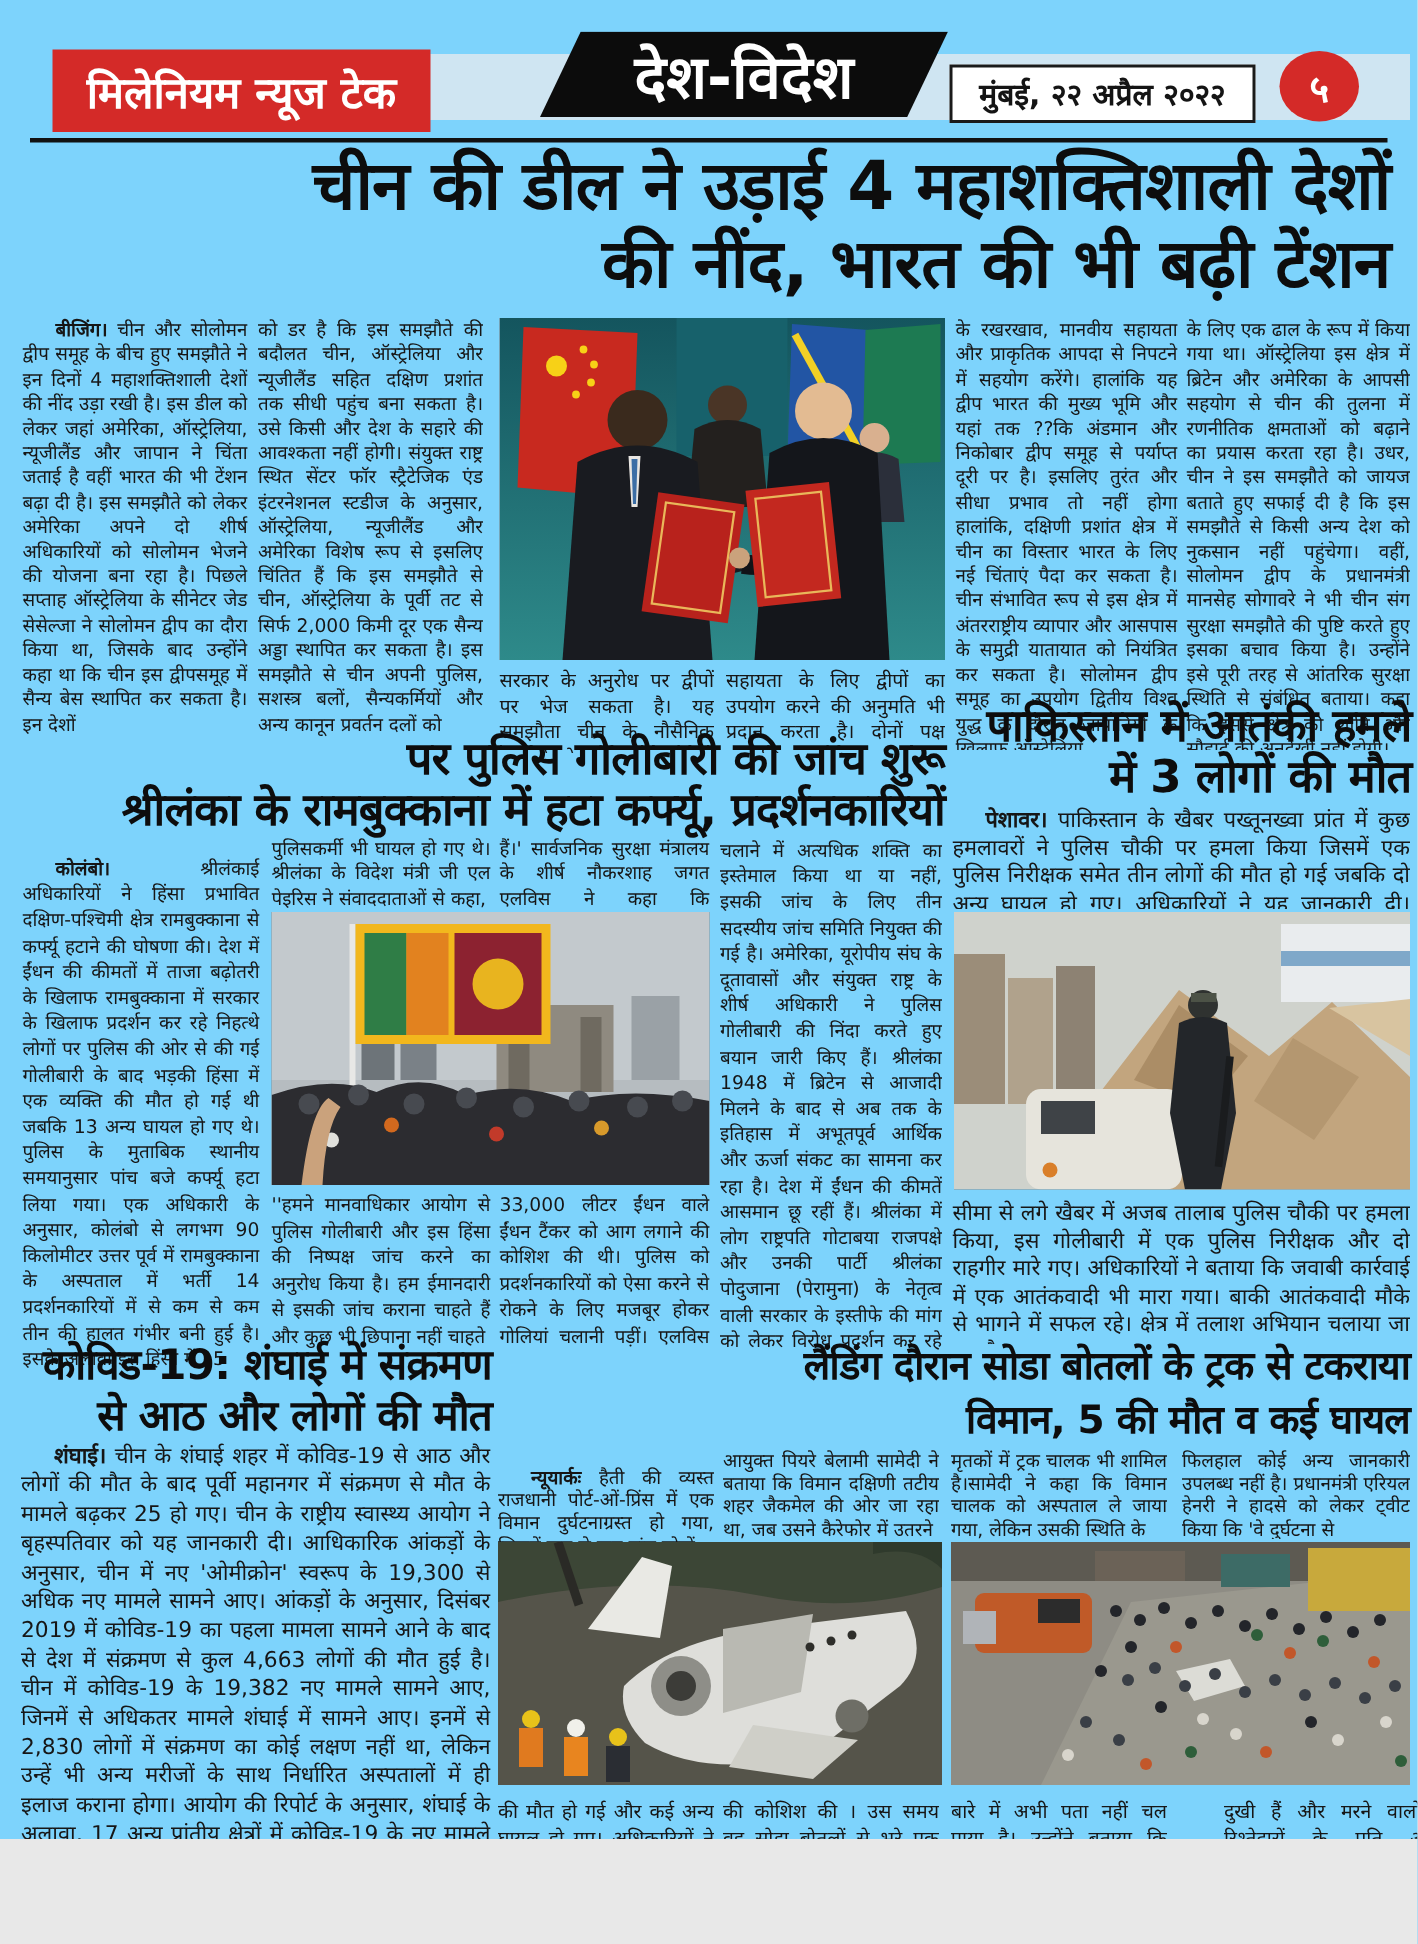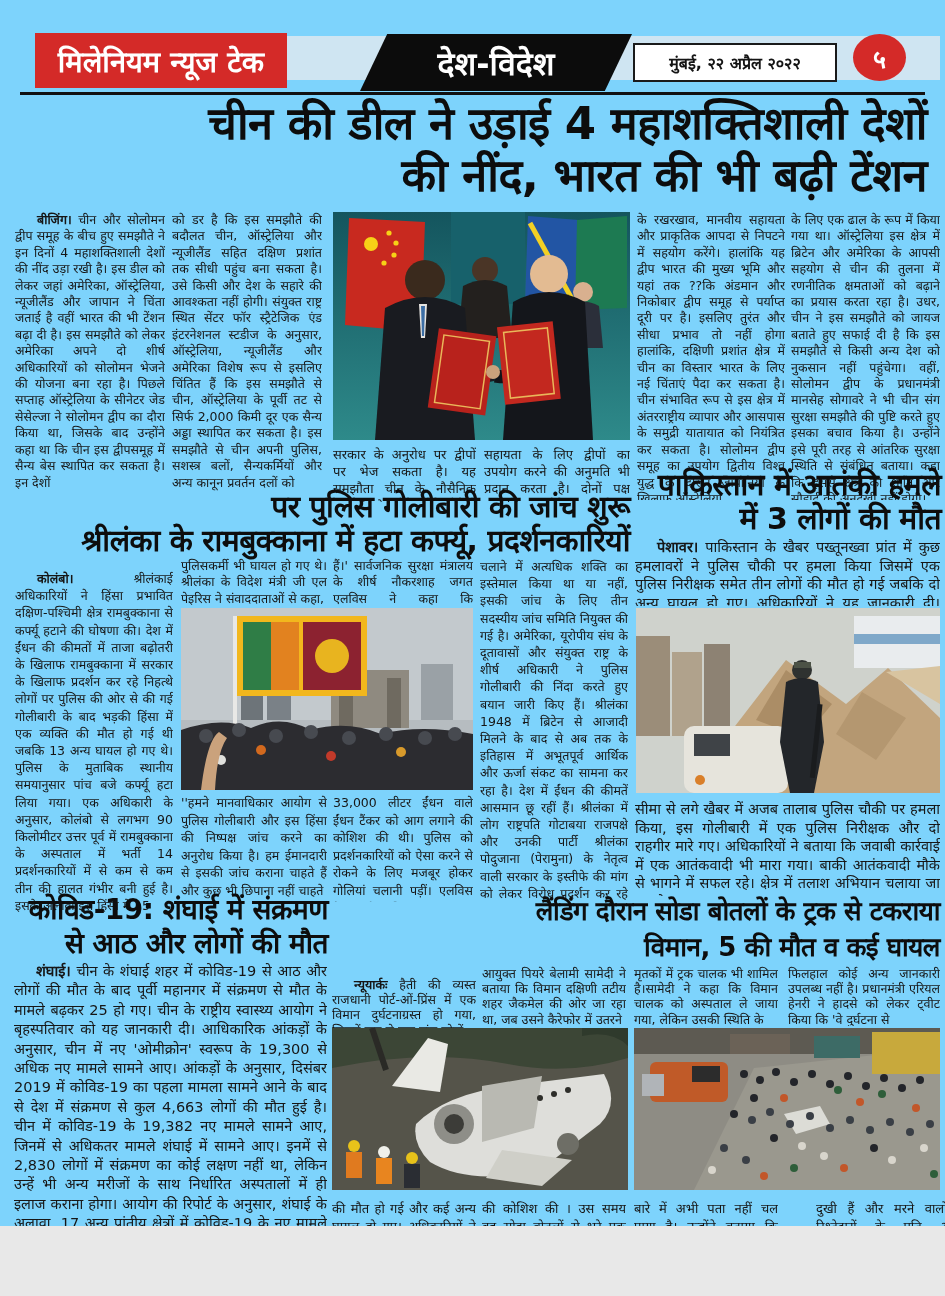--- a/index.html
+++ b/index.html
@@ -3,25 +3,25 @@
 <meta charset="utf-8">
 <style>
   html,body{margin:0;padding:0;background:#e8e8e8;}
   .page{position:relative;width:945px;height:1226px;background:#7dd3fc;margin:0 auto;
         font-family:"DejaVu Sans","Liberation Sans",sans-serif;color:#141414;overflow:hidden;}
   .abs{position:absolute;}
   
   .band{left:283px;top:36px;width:657px;height:44px;background:#cfe5f2;}
   .brand{left:35px;top:33px;width:252px;height:55px;background:#d42a28;color:#fff;
          display:flex;align-items:center;justify-content:center;font-size:29px;font-weight:800;}
-  .sectionbox{left:360px;top:34px;width:272px;height:57px;background:#0c0c0c;color:#fff;
-         display:flex;align-items:center;justify-content:center;font-size:32px;font-weight:800;
+  .sectionbox{left:360px;top:21px;width:272px;height:57px;background:#0c0c0c;color:#fff;
+         display:flex;align-items:center;justify-content:center;font-size:40px;font-weight:800;
          clip-path:polygon(10% 0,100% 0,90% 100%,0 100%);text-align:right;}
   .datebox{left:633px;top:43px;width:200px;height:35px;background:#fff;border:2px solid #1a1a1a;
-         display:flex;align-items:center;justify-content:center;font-size:16px;font-weight:700;}
+         display:flex;align-items:center;justify-content:center;font-size:20px;font-weight:700;}
   .pageno{left:853px;top:34px;width:53px;height:47px;background:#d42a28;border-radius:50%;color:#fff;
          display:flex;align-items:center;justify-content:center;font-size:25px;font-weight:800;}
   .rule{background:#111;height:3px;}
   
   .hl{font-weight:800;text-align:right;color:#0d0d0d;letter-spacing:-0.5px;}
   .lead-hl{left:18px;top:98px;width:909px;font-size:45px;line-height:52px;}
   .sl-hl{left:10px;top:490px;width:620px;font-size:30px;line-height:34px;}
   .pk-hl{left:633px;top:468px;width:308px;font-size:30px;line-height:34px;}
   .cv-hl{left:10px;top:893px;width:318px;font-size:28px;line-height:34px;}
   .pl-hl{left:332px;top:893px;width:608px;font-size:26px;line-height:36px;}

